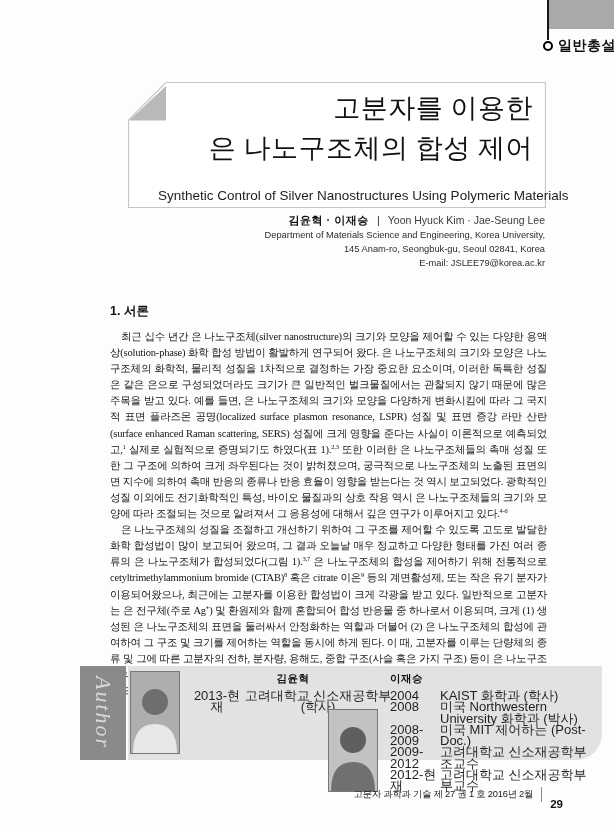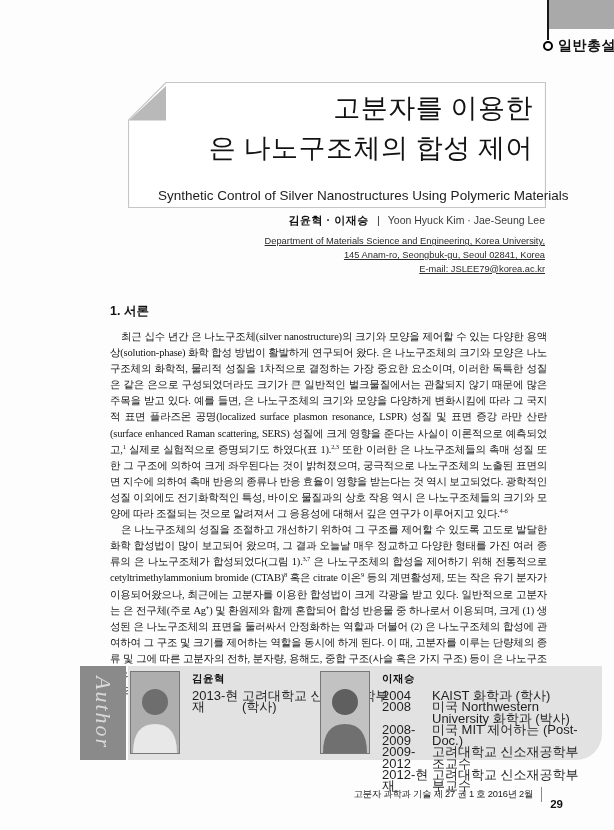--- a/index.html
+++ b/index.html
@@ -28,21 +28,21 @@
     position:absolute; left:30px; right:8px; bottom:5px; text-align:center;
     font-size:13.5px; color:#1d1d1d; white-space:nowrap;
   }
 
   
   .byline { position:absolute; right:69px; top:213px; text-align:right; }
   .authors-line { font-size:11px; white-space:nowrap; }
   .authors-kr { font-weight:bold; letter-spacing:0.5px; }
   .authors-sep { margin:0 5px; color:#333; }
   .authors-en { font-size:10.5px; color:#3a3a3a; }
-  .affiliation { margin-top:7px; font-size:9.3px; line-height:13.8px; color:#2c2c2c;text-decoration:underline; }
+  .affiliation { margin-top:1px; font-size:9.3px; line-height:13.8px; color:#2c2c2c; }
 
   
   .section-heading { position:absolute; left:110px; top:303px; font-size:12.5px; font-weight:bold; }
   .body-text {
     position:absolute; left:110px; top:329px; width:437px;
     font-family:"Liberation Serif", serif; font-size:10.5px; line-height:16.1px;
     text-align:justify; letter-spacing:-0.2px; color:#141414;
   }
   .body-text p { margin:0; text-indent:11px; }
   .body-text sup { font-size:6.5px; line-height:0; }
@@ -54,22 +54,22 @@
   }
   .author-bar-label {
     writing-mode:vertical-rl; font-family:"Liberation Serif", serif; font-style:italic;
     font-size:22px; color:#d9d9d9; letter-spacing:2px;
   }
   .author-panel {
     position:absolute; left:128px; top:666px; width:474px; height:94px;
     background:#e2e2e2; border-radius:0 0 26px 0;
   }
   .author-entry { position:absolute; top:5px; display:flex; }
-  .author-entry.first  { left:2px; }
-  .author-entry.second { left:192px; }
+  .author-entry.first  { left:2px;text-align:center; }
+  .author-entry.second { left:200px;align-items:flex-end; }
   .photo {
     width:50px; height:83px; background:linear-gradient(180deg,#9c9c9c 0%,#bdbdbd 55%,#8f8f8f 100%);
     border:1px solid #777; box-sizing:border-box; overflow:hidden; flex-shrink:0;
   }
   .info { margin-left:12px; padding-top:1px; }
   .author-name { font-size:10.5px; font-weight:bold; margin-bottom:4px; letter-spacing:0.5px; }
   .bio-row  { display:flex; font-size:13px; line-height:11.3px; color:#1f1f1f; }
   .bio-period { width:50px; flex-shrink:0; }
   .bio-desc   { width:152px; }
 

